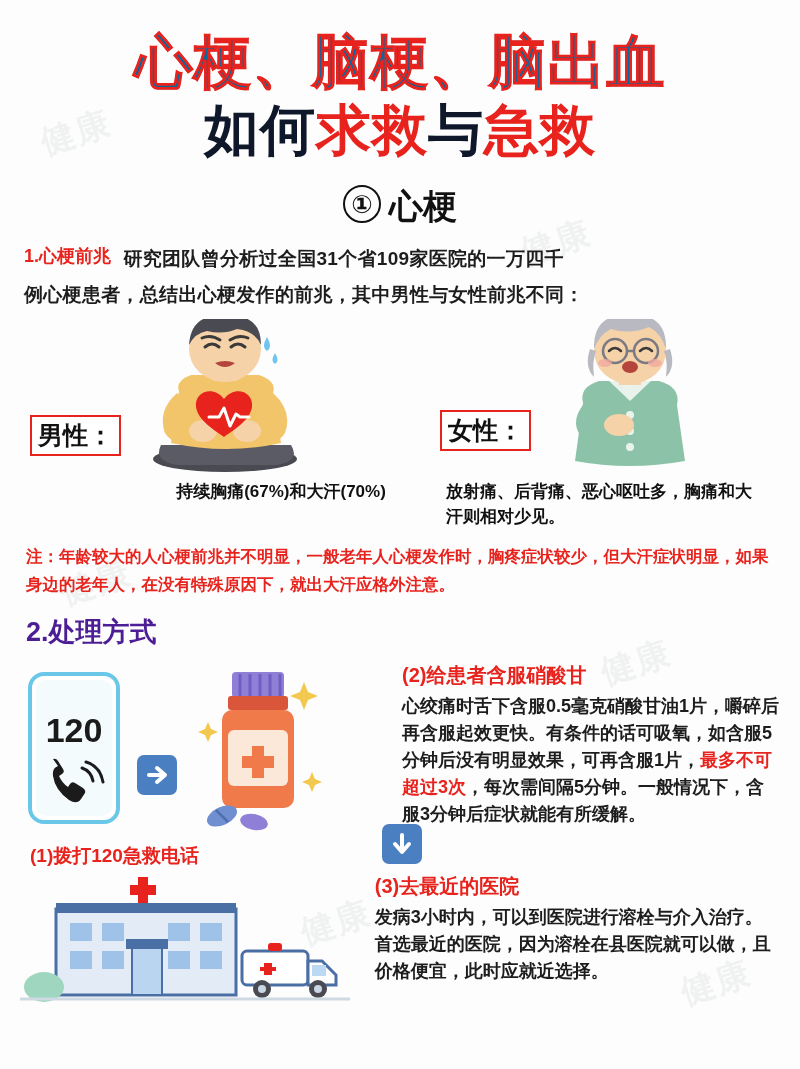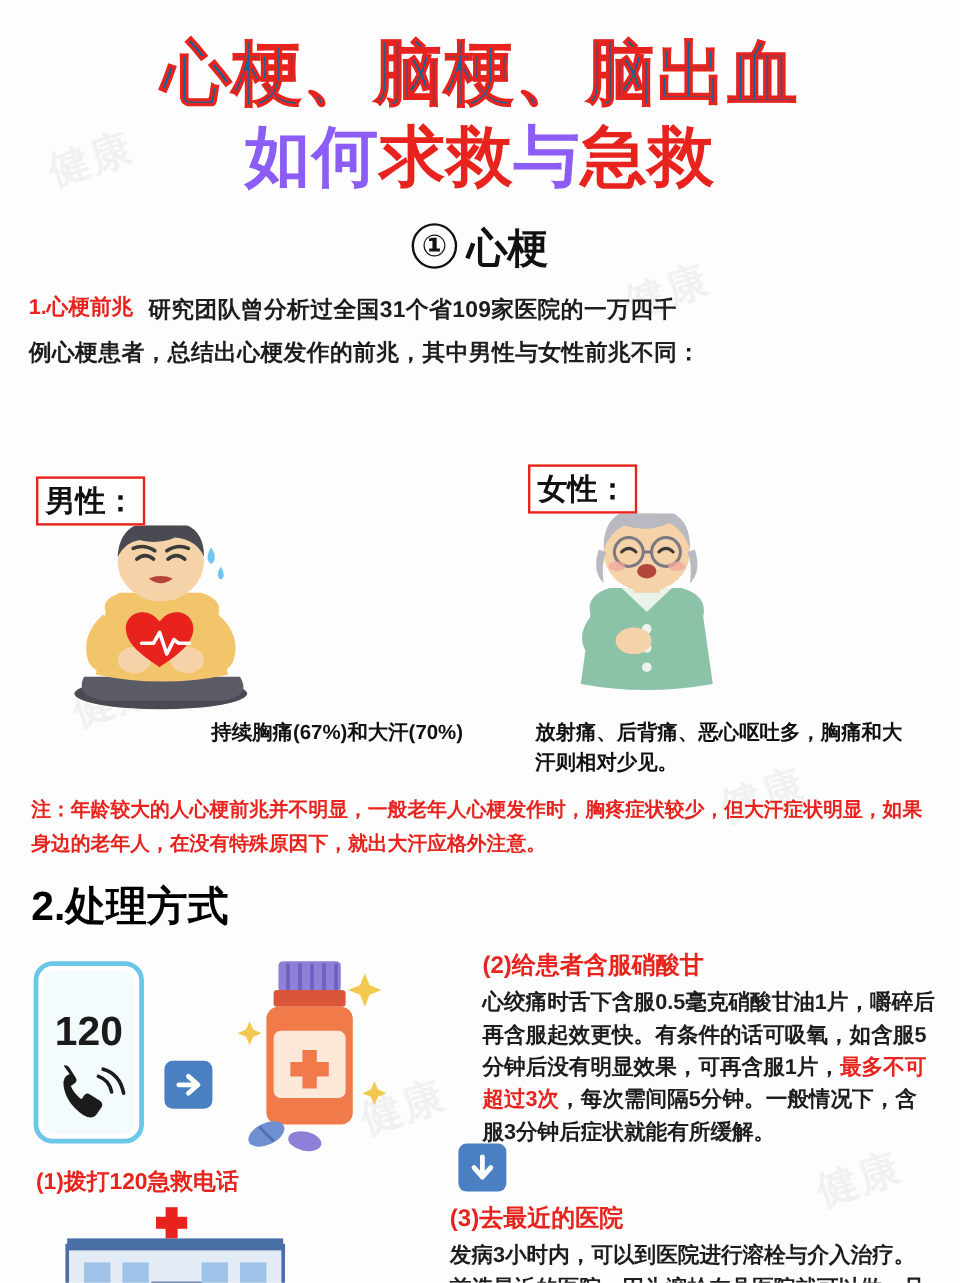--- a/index.html
+++ b/index.html
@@ -45,21 +45,21 @@
     line-height: 1.12;
     -webkit-text-stroke: 1px #e8231d;
   }
   .title-2 {
     font-size: 55px;
     font-weight: bold;
     line-height: 1.15;
     letter-spacing: 1px;
     margin-top: 4px;
   }
-  .t2-black { color: #8b5cf6; }
+  .t2-black { color: #0f172a; }
   .t2-red { color: #e8231d; }
 
   
   .sec-head {
     text-align: center;
     margin-top: 22px;
     font-size: 34px;
     font-weight: bold;
     color: #111;
     position: relative;
@@ -110,22 +110,21 @@
     justify-content: space-between;
     align-items: flex-start;
     padding: 10px 30px 0 30px;
     position: relative;
     z-index: 2;
   }
   .person {
     position: relative;
     width: 360px;
     display: flex;
-    align-items: flex-start;
-    flex-direction: column;
+    align-items: center;
   }
   .label-box {
     border: 2px solid #e8231d;
     color: #111;
     font-weight: bold;
     font-size: 25px;
     padding: 2px 6px;
     background: #fff;
     white-space: nowrap;
     z-index: 3;
@@ -152,23 +151,23 @@
     color: #e8231d;
     font-size: 16.5px;
     font-weight: bold;
     line-height: 1.65;
     padding: 14px 26px 0 26px;
     position: relative;
     z-index: 2;
   }
 
   .sec2-head {
-    color: #000000;
-    font-weight: bold;
-    font-size: 34px;
+    color: #4c1d95;
+    font-weight: bold;
+    font-size: 27px;
     padding: 16px 0 0 26px;
     position: relative;
     z-index: 2;
   }
 
   .treat {
     position: relative;
     z-index: 2;
     padding: 8px 20px 0 20px;
     display: flex;

